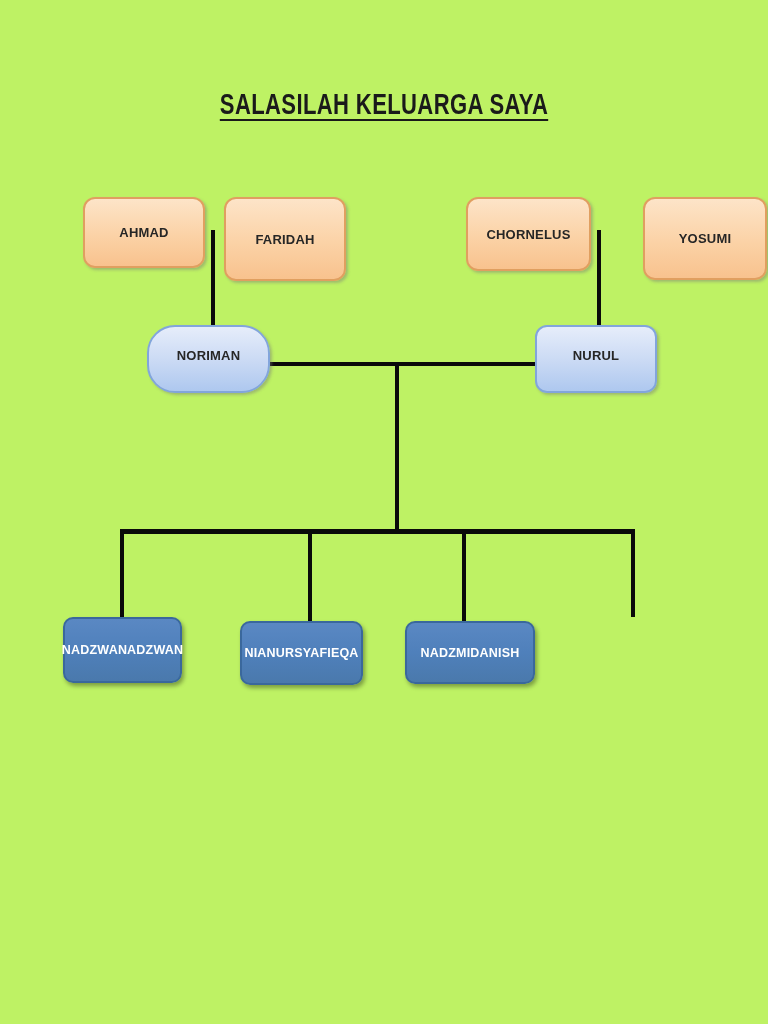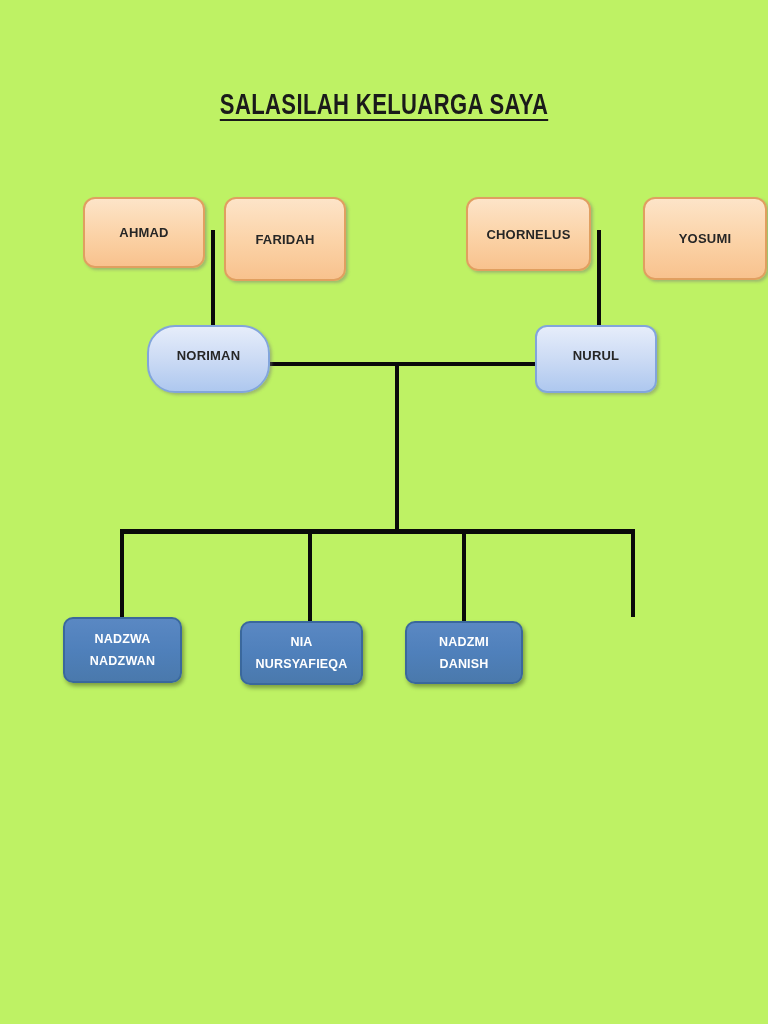--- a/index.html
+++ b/index.html
@@ -47,21 +47,21 @@
     box-shadow:2px 2px 3px rgba(120,120,120,0.45);
     padding-bottom:8px;
   }
   .gp{text-align:center;}
   .child{
     background:linear-gradient(to bottom,#5a88c3 0%,#4f80bb 50%,#4a79ac 100%);
     border:2px solid #3a689c;
     border-radius:10px;
     box-shadow:2px 3px 4px rgba(0,0,0,0.35);
     color:#ffffff;font-size:12.5px;line-height:22px;
-    flex-direction:column;
+    flex-direction:row;
   }
   .child span{display:block;}
 </style>
 </head>
 <body>
 
 <div class="page">
 
   <h1 class="title">SALASILAH KELUARGA SAYA</h1>
 
@@ -96,18 +96,18 @@
   </div>
 
   <div class="box child" style="left:63px;top:617px;width:119px;height:66px;">
     <span>NADZWA</span>
     <span>NADZWAN</span>
   </div>
   <div class="box child" style="left:240px;top:621px;width:123px;height:64px;">
     <span>NIA</span>
     <span>NURSYAFIEQA</span>
   </div>
-  <div class="box child" style="left:405px;top:621px;width:118px;height:63px;">
+  <div class="box child" style="left:405px;top:621px;width:130px;height:63px;">
     <span>NADZMI</span>
     <span>DANISH</span>
   </div>
 
 </div>
 
 </body></html>

